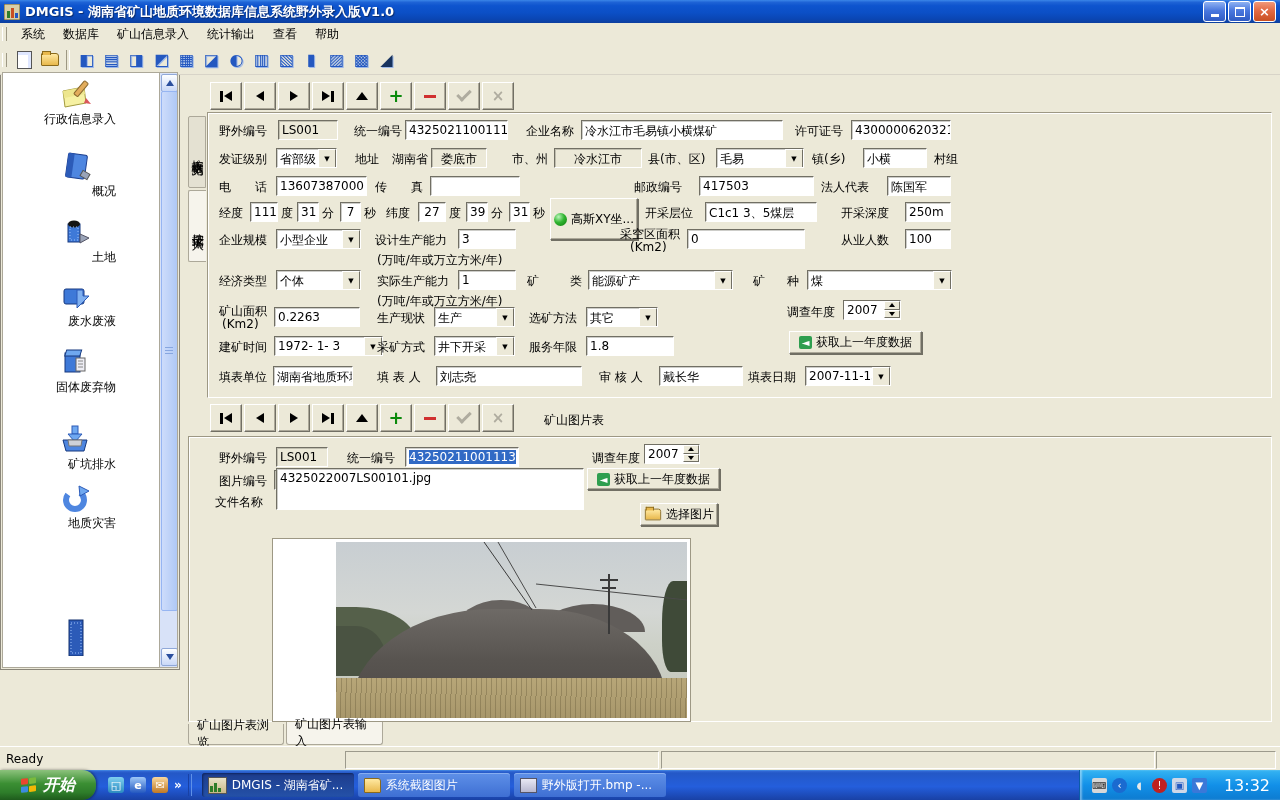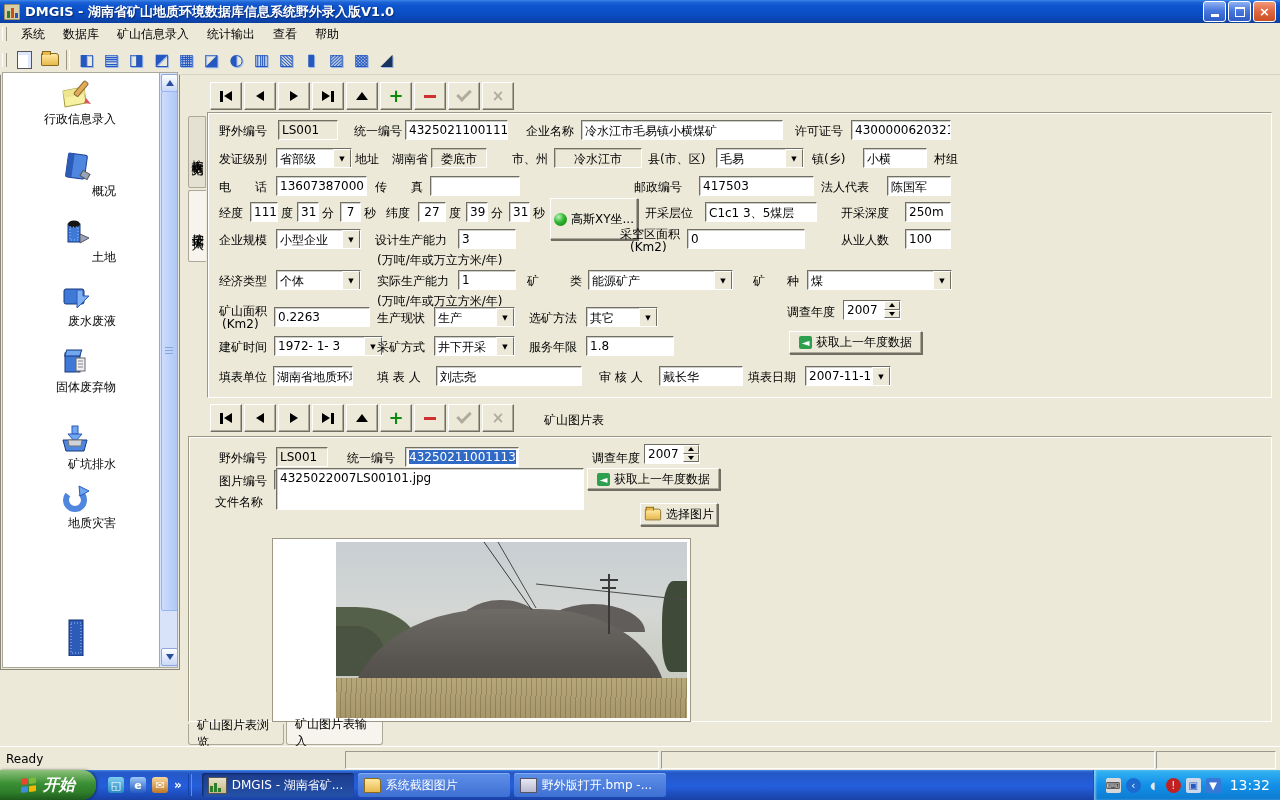--- a/index.html
+++ b/index.html
@@ -139,21 +139,21 @@
   .task.active{background:linear-gradient(180deg,#1D3C8C,#2451A8);box-shadow:inset 1px 1px 2px #10255e;}
   .task .tic{width:15px;height:13px;flex:0 0 auto;}
   .tfold{background:linear-gradient(180deg,#FFE9A2,#E8B84C);border:1px solid #8a6a1c;border-radius:1px 3px 1px 1px;}
   .tchart{background:linear-gradient(180deg,#e8e2c8,#c8b888);border:1px solid #555;display:flex;align-items:flex-end;gap:1px;padding:1px;}
   .tchart i{display:block;width:3px;background:#2E7D2A;}
   .tpaint{background:linear-gradient(180deg,#e8e8f4,#b8b8d0);border:1px solid #556;}
   #tray{margin-left:auto;height:30px;display:flex;align-items:center;gap:5px;padding:0 10px 0 12px;
     background:linear-gradient(180deg,#35B4F2 0%,#1290E8 50%,#0D7BD0 100%);
     border-left:1px solid #0a5ca8;box-shadow:inset 2px 0 2px rgba(255,255,255,.4);}
   .trico{width:15px;height:15px;border-radius:2px;display:flex;align-items:center;justify-content:center;font-size:10px;color:#fff;}
-  #clock{color:#fff;font-size:14px;margin-left:4px;}
+  #clock{color:#fff;font-size:16px;margin-left:12px;}
 </style>
 </head>
 <body>
 
 <div id="window">
 
   <div id="titlebar" class="af">
     <svg width="16" height="16" viewBox="0 0 16 16">
       <rect x="0" y="0" width="16" height="16" fill="#d8cfa8" stroke="#6a5a2a"></rect>
       <rect x="3" y="7" width="3" height="7" fill="#2E7D2A"></rect>
@@ -383,21 +383,21 @@
     <span class="lbl" style="left:33px;top:47px">野外编号</span>
     <div class="inp ro" style="left:92px;top:44px;width:60px">LS001</div>
     <span class="lbl" style="left:168px;top:47px">统一编号</span>
     <div class="inp" style="left:219px;top:44px;width:103px">43250211001113</div>
     <span class="lbl" style="left:340px;top:47px">企业名称</span>
     <div class="inp" style="left:395px;top:44px;width:202px">冷水江市毛易镇小横煤矿</div>
     <span class="lbl" style="left:609px;top:47px">许可证号</span>
     <div class="inp" style="left:665px;top:44px;width:100px">4300000620321</div>
 
     <span class="lbl" style="left:33px;top:75px">发证级别</span>
-    <div class="combo" style="left:90px;top:72px;width:76px">
+    <div class="combo" style="left:90px;top:72px;width:61px">
       <span>省部级</span><span class="cbtn">▼</span>
     </div>
     <span class="lbl" style="left:169px;top:75px">地址</span>
     <span class="lbl" style="left:206px;top:75px">湖南省</span>
     <div class="inp ro center" style="left:245px;top:72px;width:56px">娄底市</div>
     <span class="lbl" style="left:326px;top:75px">市、州</span>
     <div class="inp ro center" style="left:368px;top:72px;width:88px">冷水江市</div>
     <span class="lbl" style="left:462px;top:75px">县(市、区)</span>
     <div class="combo" style="left:530px;top:72px;width:88px">
       <span>毛易</span><span class="cbtn">▼</span>
@@ -464,21 +464,21 @@
       <span>能源矿产</span><span class="cbtn">▼</span>
     </div>
     <span class="lbl" style="left:567px;top:197px">矿</span>
     <span class="lbl" style="left:601px;top:197px">种</span>
     <div class="combo" style="left:621px;top:194px;width:145px">
       <span>煤</span><span class="cbtn">▼</span>
     </div>
 
     <span class="lbl" style="left:33px;top:227px">矿山面积</span>
     <span class="lbl" style="left:36px;top:241px">(Km2)</span>
-    <div class="inp" style="left:88px;top:231px;width:96px">0.2263</div>
+    <div class="inp" style="left:88px;top:231px;width:86px">0.2263</div>
     <span class="lbl" style="left:191px;top:234px">生产现状</span>
     <div class="combo" style="left:248px;top:231px;width:81px">
       <span>生产</span><span class="cbtn">▼</span>
     </div>
     <span class="lbl" style="left:343px;top:234px">选矿方法</span>
     <div class="combo" style="left:400px;top:231px;width:72px">
       <span>其它</span><span class="cbtn">▼</span>
     </div>
     <span class="lbl" style="left:601px;top:228px">调查年度</span>
     <div class="spin" style="left:657px;top:224px;width:58px">

